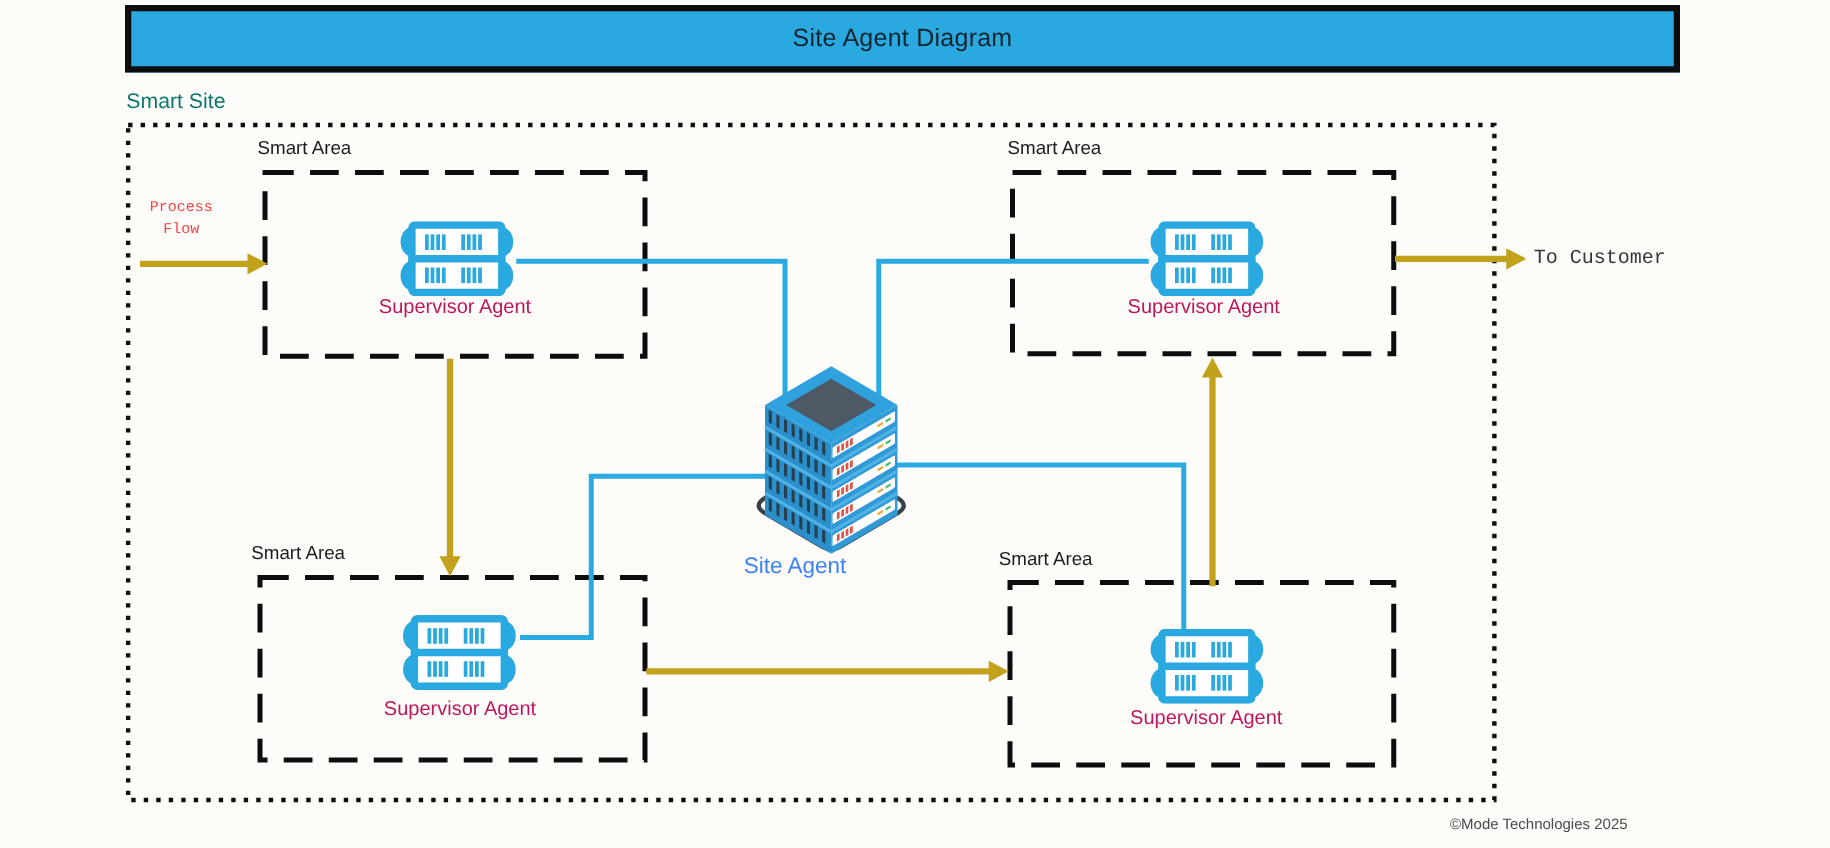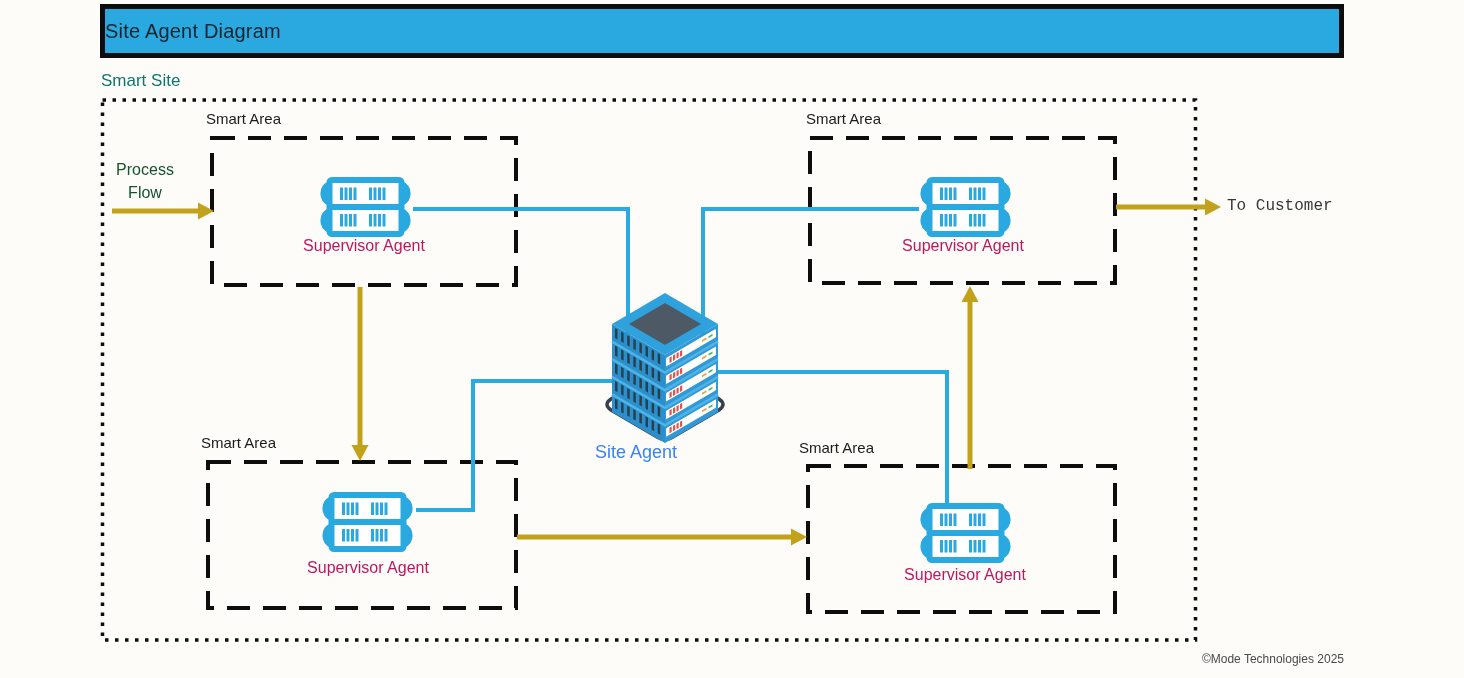--- a/index.html
+++ b/index.html
@@ -7,35 +7,35 @@
     width:1464px;height:678px;position:relative;overflow:hidden;
     background:#fdfcf9;
     font-family:"Liberation Sans","DejaVu Sans",sans-serif;
     color:#1f1f1f;
   }
   .abs{position:absolute;}
   
   .title-bar{
     left:100px;top:4px;width:1234px;height:44px;
     background:#29a9e0;border:5px solid #0d0d0d;
-    display:flex;align-items:center;
+    display:flex;align-items:center;justify-content:center;
     font-size:20px;color:#14242e;letter-spacing:.2px;z-index:3;
   }
   .smart-site-label{left:101px;top:71px;font-size:17px;color:#0f766e;z-index:3;}
   svg.overlay{left:0;top:0;z-index:1;}
   .icon-wrap{z-index:2;}
   .area-label{font-size:15px;color:#1c1c1c;z-index:3;}
   .agent-label{font-size:16px;color:#be185d;text-align:center;width:200px;z-index:3;}
   .site-agent-label{left:595px;top:442px;width:140px;text-align:left;font-size:18px;color:#3b82f6;z-index:3;}
   .process-flow-label{
     left:102px;top:158px;width:86px;text-align:center;
-    font-size:16px;line-height:1.45;color:#14532d;z-index:3;
+    font-size:12px;line-height:1.45;color:#ef4444;z-index:3;font-family:Liberation Mono, monospace;
   }
   .to-customer-label{left:1227px;top:197px;font-size:16px;color:#363636;z-index:3;font-family:Liberation Mono, monospace;}
-  .copyright{left:1160px;top:652px;width:184px;text-align:right;font-size:12px;color:#4a4a4a;z-index:3;}
+  .copyright{left:1160px;top:652px;width:184px;text-align:left;font-size:12px;color:#4a4a4a;z-index:3;}
 </style>
 </head>
 <body>
 
 <svg class="abs overlay" width="1464" height="678" viewBox="0 0 1464 678">
 
   <rect x="102.5" y="100" width="1093" height="540" fill="none" stroke="#0d0d0d" stroke-width="3.5" stroke-dasharray="3.5 6.5"></rect>
 
   <rect x="212" y="138" width="304" height="147" fill="none" stroke="#0d0d0d" stroke-width="4" stroke-dasharray="23 13"></rect>
   <rect x="810" y="138" width="305" height="145" fill="none" stroke="#0d0d0d" stroke-width="4" stroke-dasharray="23 13"></rect>

